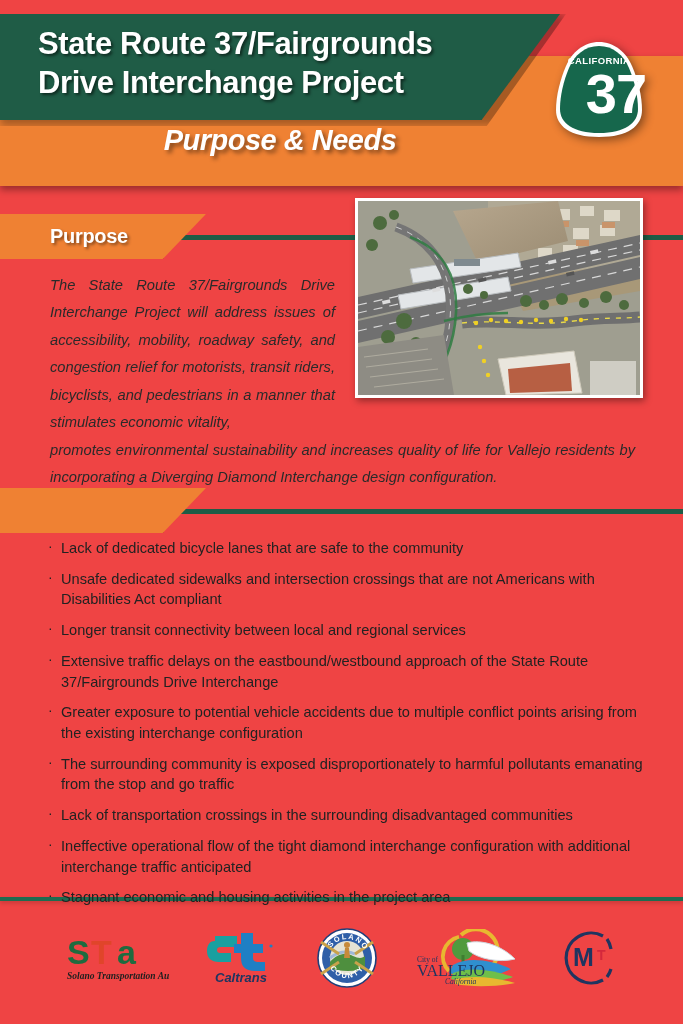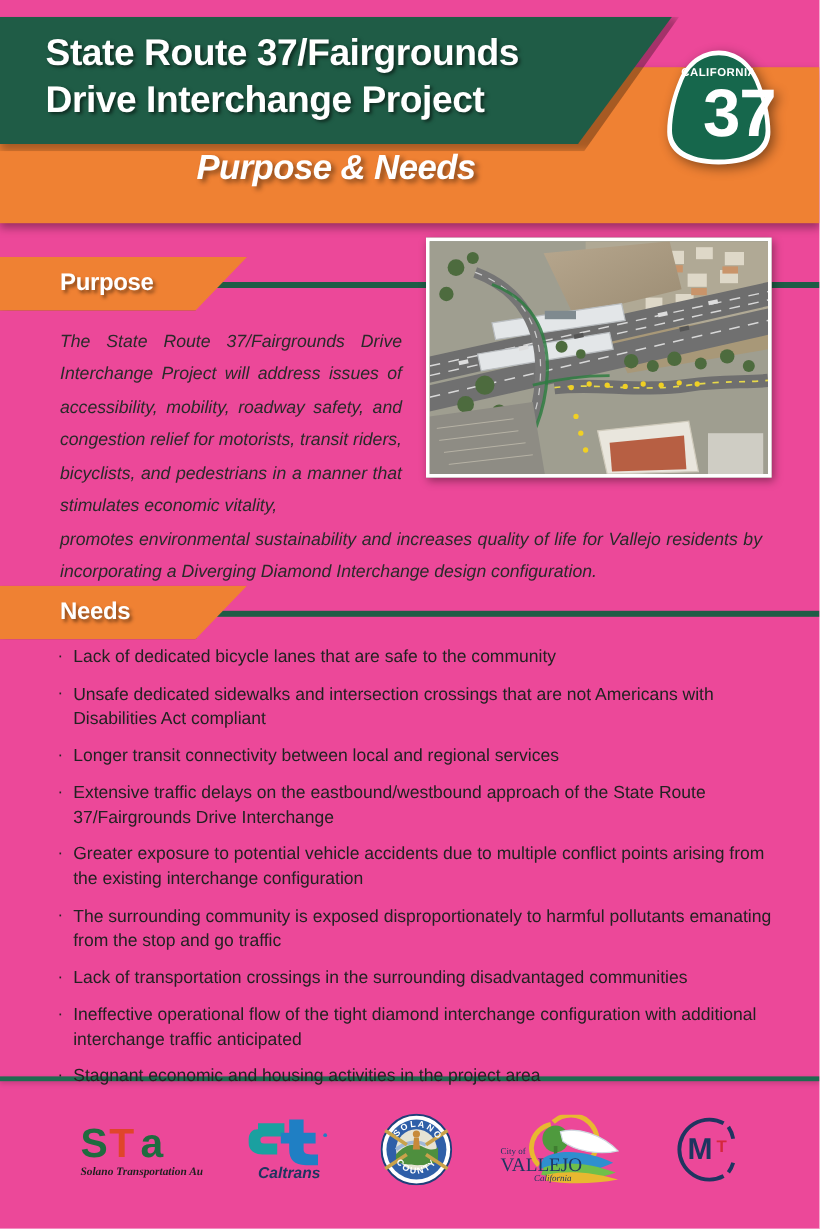--- a/index.html
+++ b/index.html
@@ -7,21 +7,21 @@
     width: 683px;
     height: 1024px;
     background: #ffffff;
     font-family: "Liberation Sans", sans-serif;
     overflow: hidden;
   }
   #poster {
     position: relative;
     width: 683px;
     height: 1024px;
-    background: #ec4899;
+    background: #ef4444;
     overflow: hidden;
   }
 
   
   .header-zone {
     position: absolute;
     left: 0; top: 0;
     width: 683px;
     height: 186px;
   }
@@ -371,21 +371,20 @@
   <div class="sec-banner" id="purpose-banner"></div>
   <div class="sec-banner-label" id="purpose-label">Purpose</div>
 
   <div class="purpose-text">
     <p class="pt-narrow">The State Route 37/Fairgrounds Drive Interchange Project will address issues of accessibility, mobility, roadway safety, and congestion relief for motorists, transit riders, bicyclists, and pedestrians in a manner that stimulates economic vitality,</p>
     <p class="pt-clear">promotes environmental sustainability and increases quality of life for Vallejo residents by incorporating a Diverging Diamond Interchange design configuration.</p>
   </div>
 
   <div class="sec-rule" id="needs-rule"></div>
   <div class="sec-banner" id="needs-banner"></div>
-  <div class="sec-banner-label" id="needs-label">Needs</div>
 
   <div class="needs-list" id="needs-list">
       <div class="need-item"><span class="bullet">·</span><span>Lack of dedicated bicycle lanes that are safe to the community</span></div>
       <div class="need-item"><span class="bullet">·</span><span>Unsafe dedicated sidewalks and intersection crossings that are not Americans with Disabilities Act compliant</span></div>
       <div class="need-item"><span class="bullet">·</span><span>Longer transit connectivity between local and regional services</span></div>
       <div class="need-item"><span class="bullet">·</span><span>Extensive traffic delays on the eastbound/westbound approach of the State Route 37/Fairgrounds Drive Interchange</span></div>
       <div class="need-item"><span class="bullet">·</span><span>Greater exposure to potential vehicle accidents due to multiple conflict points arising from the existing interchange configuration</span></div>
       <div class="need-item"><span class="bullet">·</span><span>The surrounding community is exposed disproportionately to harmful pollutants emanating from the stop and go traffic</span></div>
       <div class="need-item"><span class="bullet">·</span><span>Lack of transportation crossings in the surrounding disadvantaged communities</span></div>
       <div class="need-item"><span class="bullet">·</span><span>Ineffective operational flow of the tight diamond interchange configuration with additional interchange traffic anticipated</span></div>

